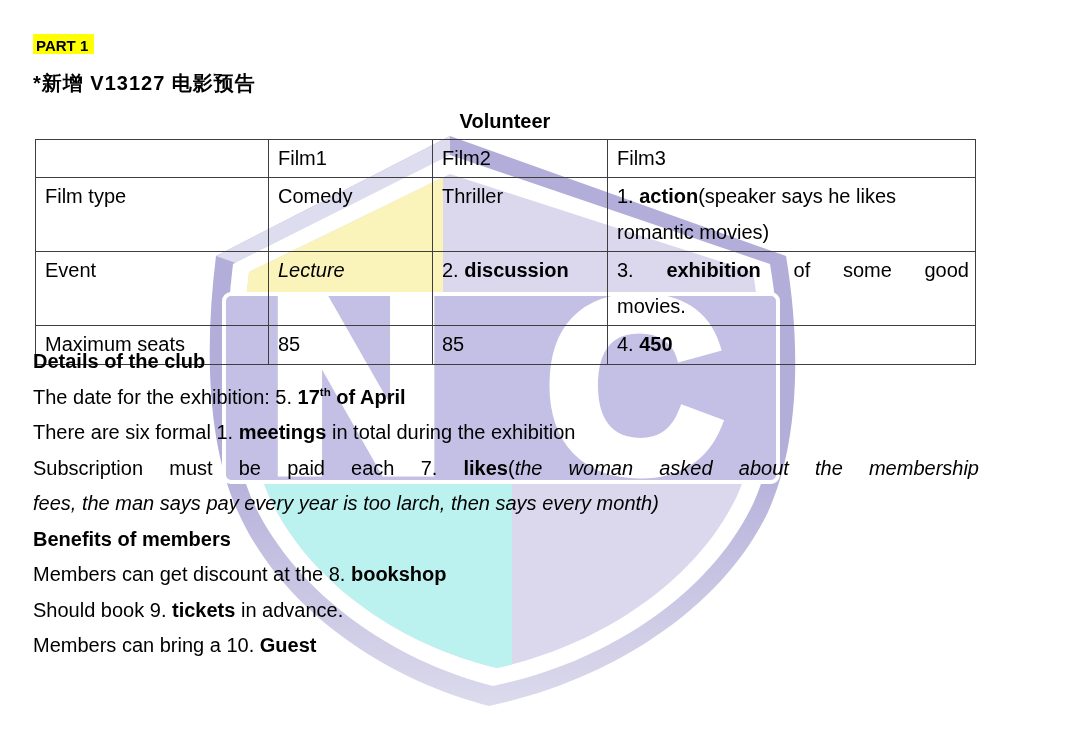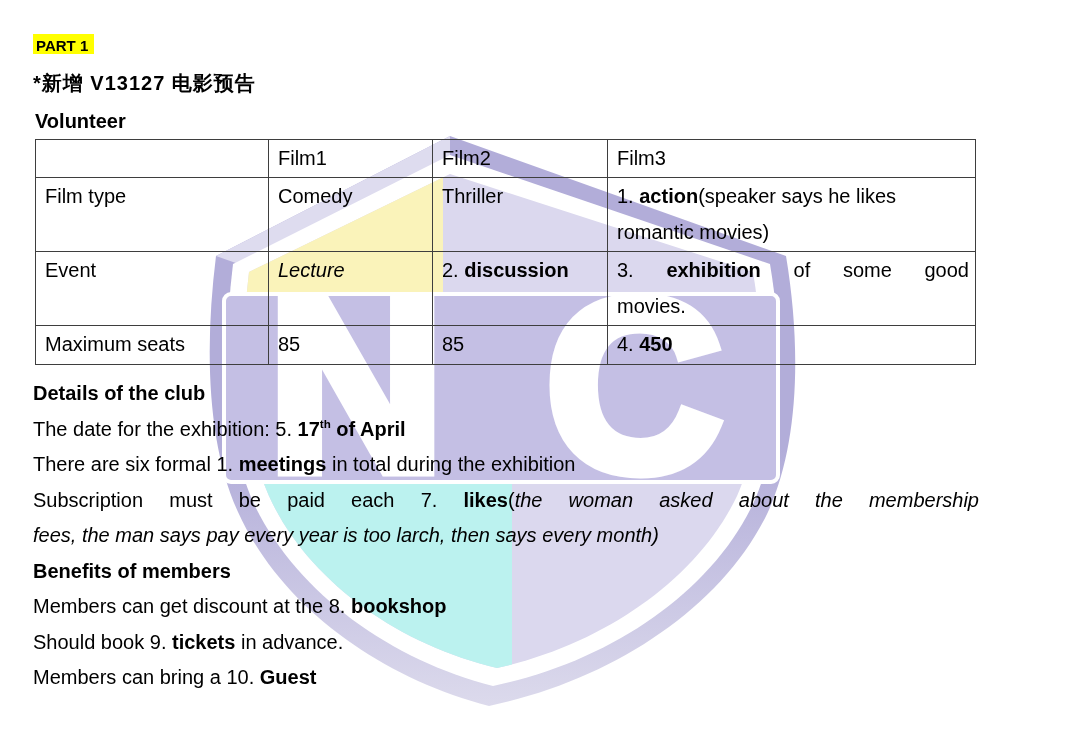--- a/index.html
+++ b/index.html
@@ -4,29 +4,29 @@
 <style>
   html,body{margin:0;padding:0;background:#ffffff;}
   .page{position:relative;width:1080px;height:739px;background:#ffffff;overflow:hidden;
         font-family:"Liberation Sans","DejaVu Sans",sans-serif;color:#000;}
   .wm{position:absolute;left:0;top:0;z-index:0;}
   .content{position:absolute;inset:0;z-index:1;}
   .part-label{position:absolute;left:33px;top:18px;font-size:15px;font-weight:700;
               padding:3px 6px 0 3px;display:inline-block;margin-top:16px;}
   .subtitle{position:absolute;left:33px;top:70px;font-size:20px;font-weight:700;letter-spacing:1px;text-align:right;}
   .table-wrap{position:absolute;left:35px;top:105px;}
-  .table-title{width:940px;font-weight:700;font-size:20px;height:34px;line-height:32px;}
+  .table-title{width:940px;text-align:center;font-weight:700;font-size:20px;height:34px;line-height:32px;}
   table.ans{border-collapse:collapse;width:940px;table-layout:fixed;background:transparent;}
   table.ans th,table.ans td{border:1.5px solid #3e3e3e;vertical-align:top;text-align:left;
       font-size:20px;font-weight:400;line-height:35px;padding:1px 6px 1px 9px;background:transparent;}
   thead tr{height:35px;}
   tbody tr.r0 td,tbody tr.r0 th{height:70px;}
   tbody tr.r1 td,tbody tr.r1 th{height:70px;}
   tbody tr.r2 td,tbody tr.r2 th{height:36px;}
-  .notes{position:absolute;left:33px;top:376px;width:946px;font-size:20px;line-height:35.5px;}
+  .notes{position:absolute;left:33px;top:344px;width:946px;font-size:20px;line-height:35.5px;}
   .tline{min-height:35.5px;}
   .just{text-align:justify;text-align-last:justify;}
   .b{font-weight:700;}
   .i{font-style:italic;}
   .u{text-decoration-thickness:2px;text-underline-offset:3px;}
   .sup{vertical-align:super;font-size:0.58em;line-height:0;}
 </style>
 </head>
 <body>
 

